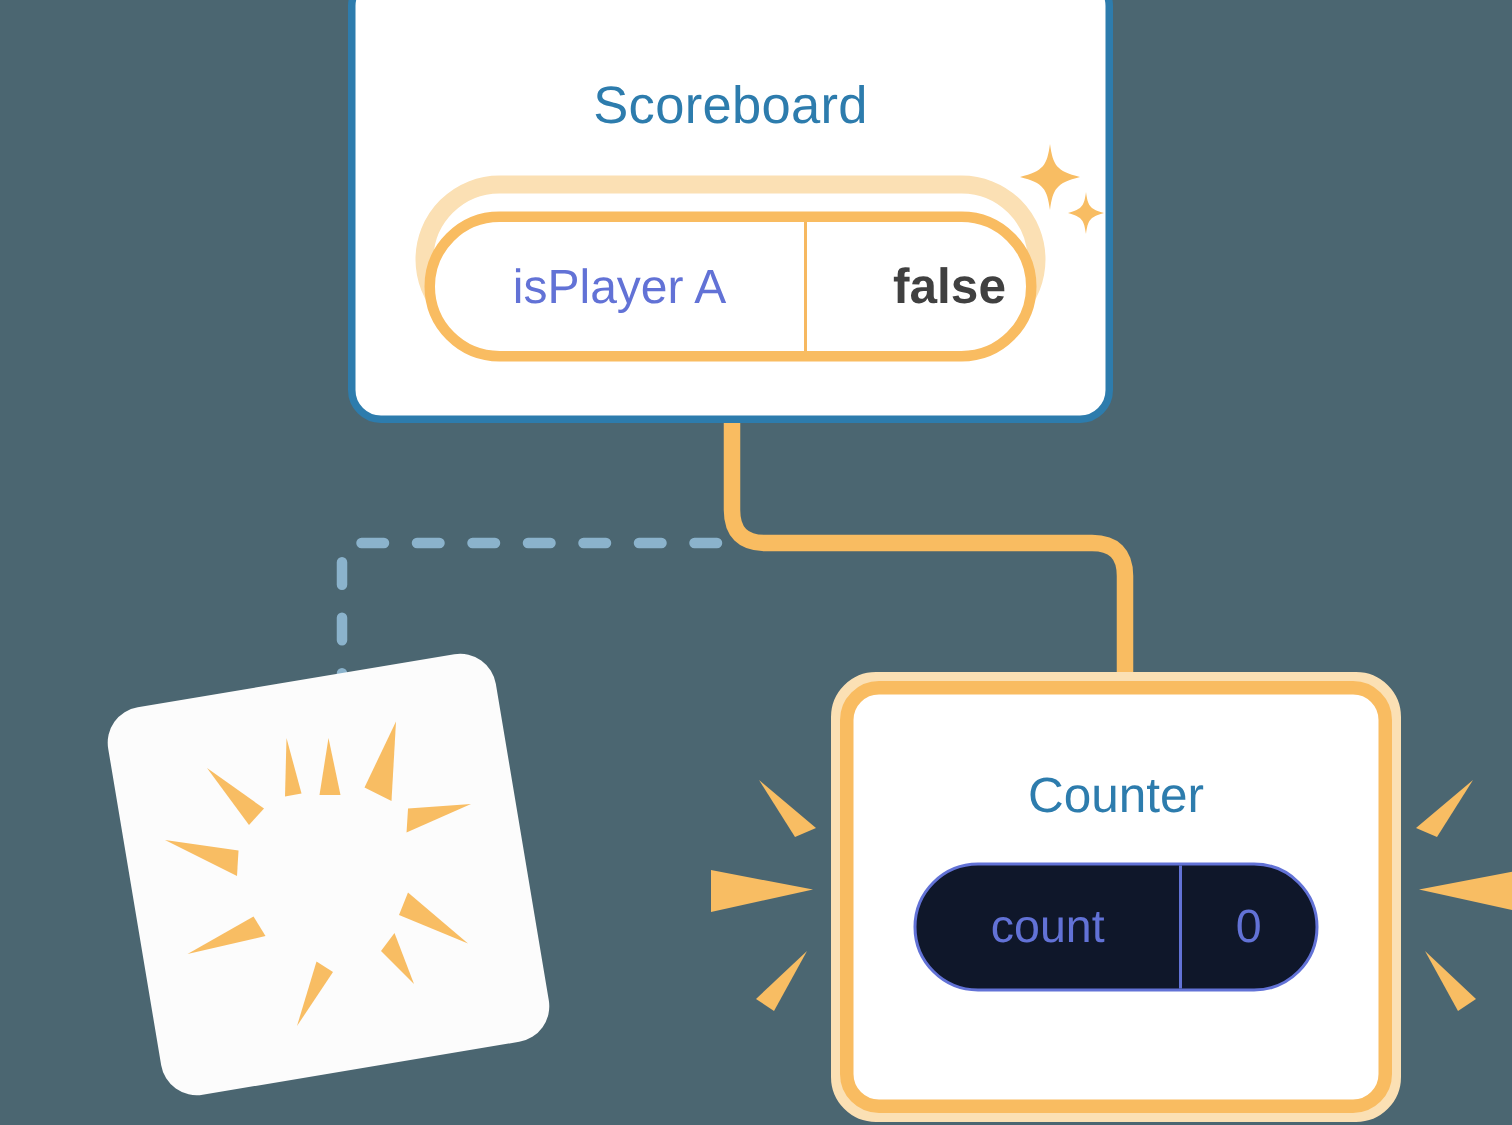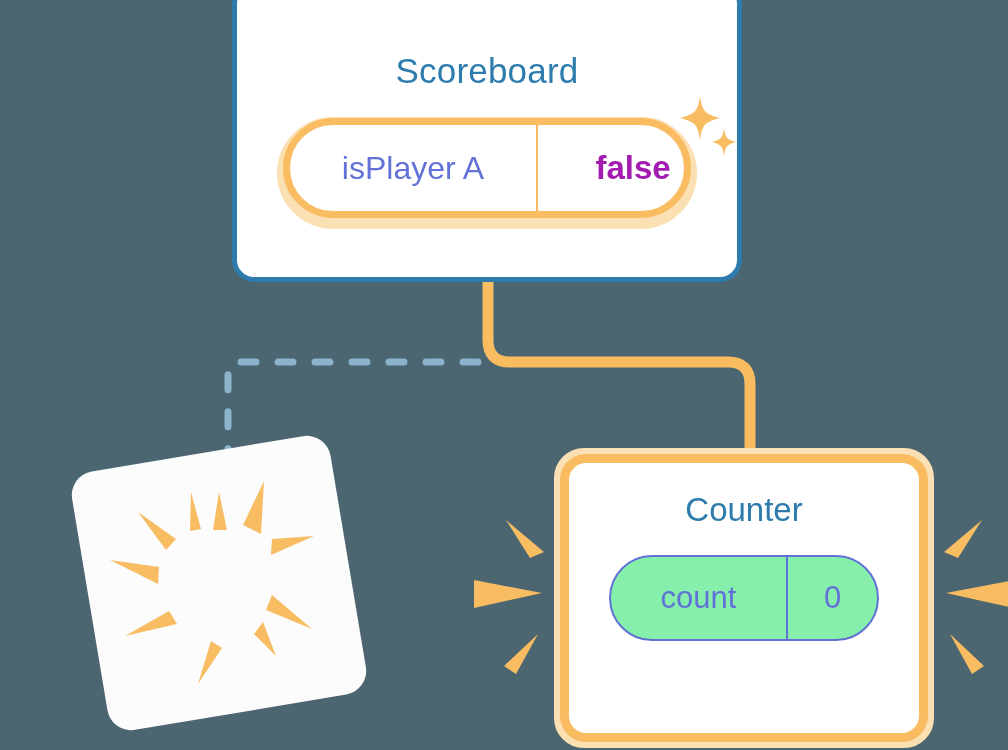--- a/index.html
+++ b/index.html
@@ -68,21 +68,21 @@
     position: absolute;
     left: 0; top: 0;
     width: 420px;
     height: 112px;
     border-radius: 56px;
     border: 12px solid #fbe0b4;
     box-sizing: border-box;
   }
   .pill-hl {
     position: absolute;
-    left: 6px; top: 1px;
+    left: 6px; top: 24px;
     width: 408px;
     height: 100px;
     border-radius: 50px;
     border: 7px solid #f9bc61;
     background: #ffffff;
     box-sizing: border-box;
     display: flex;
     align-items: stretch;
   }
   .pill-hl .cell-key {
@@ -94,21 +94,21 @@
     color: #6272d6;
     border-right: 2px solid #f6b860;
   }
   .pill-hl .cell-val {
     flex: 1 1 auto;
     display: flex;
     align-items: center;
     justify-content: center;
     font-size: 33px;
     font-weight: 700;
-    color: #a21caf;
+    color: #404040;
     padding-left: 44px;
   }
 
   
   .sparkles {
     position: absolute;
     z-index: 5;
     pointer-events: none;
   }
 
@@ -162,36 +162,36 @@
     height: 288px;
     border-radius: 26px;
     border: 9px solid #f9bc61;
     background: #ffffff;
     box-sizing: border-box;
     display: flex;
     flex-direction: column;
     align-items: center;
   }
   .counter-title {
-    margin-top: 30px;
+    margin-top: 50px;
     font-size: 33px;
     color: #2d7cad;
     line-height: 1;
     font-weight: 400;
   }
   .counter-pill {
     margin-top: 29px;
     width: 270px;
     height: 86px;
     border: 2px solid #6272d6;
     border-radius: 43px;
     box-sizing: border-box;
     display: flex;
     align-items: stretch;
-    background: #86efac;
+    background: #0f172a;
   }
   .counter-pill .cell-key {
     flex: 0 0 175px;
     display: flex;
     align-items: center;
     justify-content: center;
     font-size: 31px;
     color: #6272d6;
     border-right: 2px solid #6272d6;
   }

